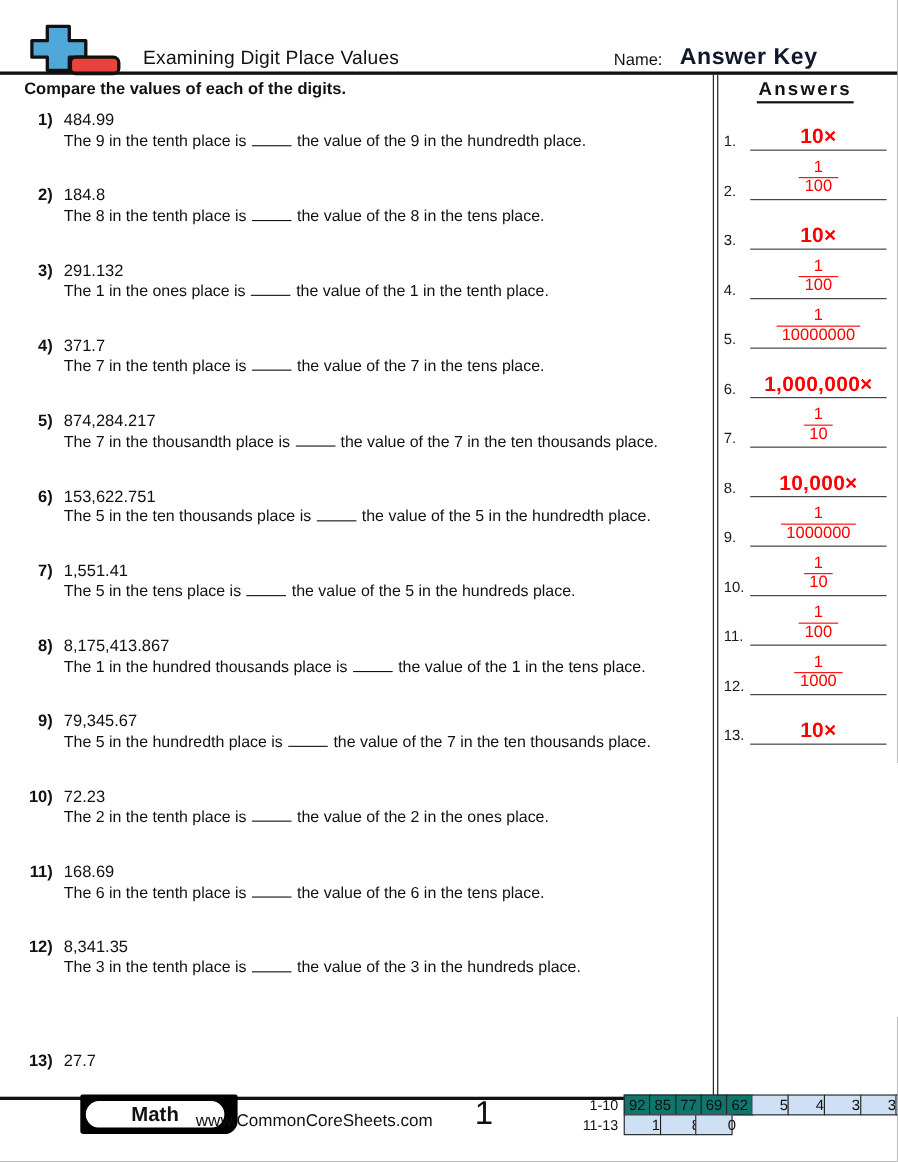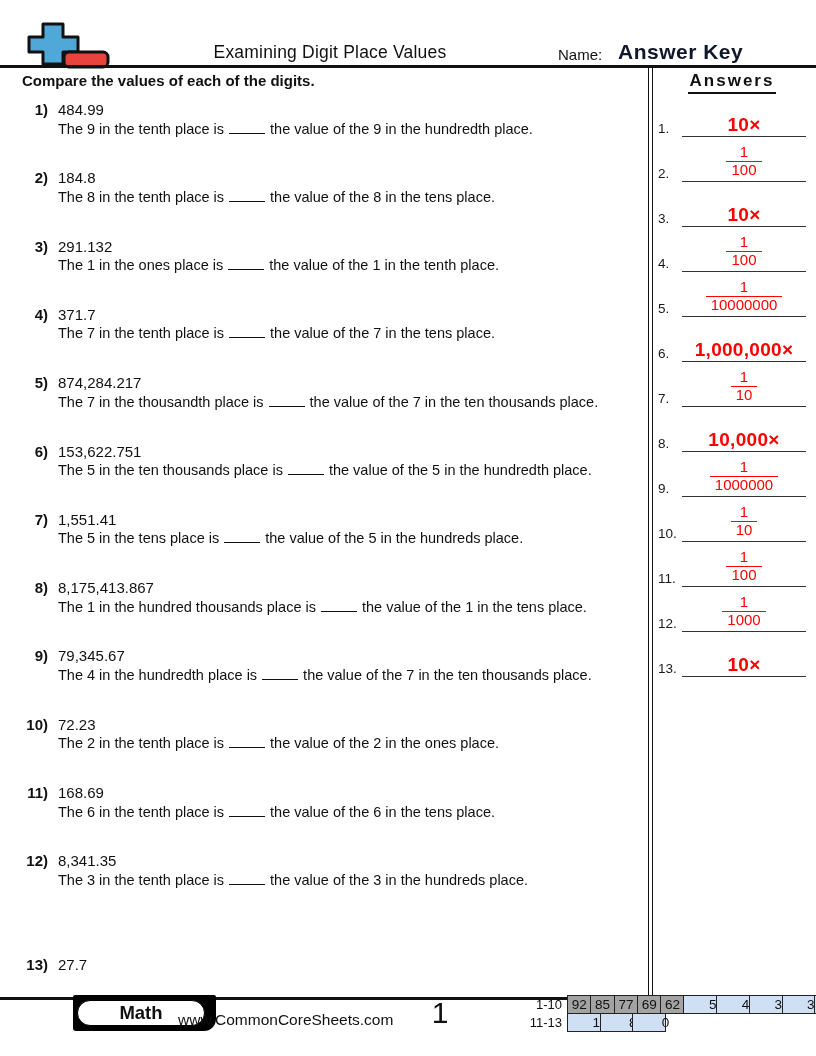--- a/index.html
+++ b/index.html
@@ -1,21 +1,21 @@
 <!DOCTYPE html>
 <html><head>
 <meta charset="utf-8">
 <style>
   html,body{margin:0;padding:0;background:#888;}
   .page{position:relative;width:816px;height:1056px;background:#ffffff;overflow:hidden;
         font-family:"Liberation Sans",sans-serif;color:#111;}
 
   
   .logo{position:absolute;left:24px;top:14px;}
-  .page-title{position:absolute;left:130px;top:42px;width:400px;text-align:center;
+  .page-title{position:absolute;left:130px;top:42px;width:400px;text-align:left;
               font-size:17.5px;letter-spacing:.2px;}
   .name-label{position:absolute;left:558px;top:46px;font-size:15px;}
   .name-value{position:absolute;left:618px;top:40px;font-size:21px;font-weight:bold;
               color:#0f172a;letter-spacing:.5px;}
   .header-rule{position:absolute;left:0;top:65px;width:816px;height:3px;background:#111;}
 
   .instruction{position:absolute;left:22px;top:72px;font-size:15px;font-weight:bold;}
 
   
   .divider{position:absolute;left:648px;top:68px;height:929px;width:5px;box-sizing:border-box;
@@ -51,21 +51,21 @@
                  border:1.5px solid #000;border-radius:14px;box-sizing:border-box;
                  display:flex;align-items:center;justify-content:center;}
   .subject-inner span{font-size:18.5px;font-weight:bold;}
   .website{position:absolute;left:178px;top:1011px;font-size:15.5px;}
   .page-number{position:absolute;left:418px;top:996px;width:44px;text-align:center;font-size:30px;}
 
   .score-table{position:absolute;left:518px;top:995px;}
   .score-row{display:flex;height:19px;}
   .score-row + .score-row{margin-top:-1.3px;}
   .score-label{width:44px;text-align:right;padding-right:5px;font-size:13px;line-height:19px;flex:none;}
-  .score-cell{box-sizing:border-box;width:24.6px;border:1.3px solid #222;background:#a3a3a3;
+  .score-cell{box-sizing:border-box;width:24.6px;border:1.3px solid #222;background:#0f766e;
               display:flex;align-items:center;justify-content:center;font-size:13.5px;flex:none;}
   .score-cell + .score-cell{margin-left:-1.3px;}
   .score-cell.blue{background:#cfe0f4;padding-left:32px;}
 </style>
 </head>
 <body>
 
 <div class="page">
 
   <svg class="logo" width="90" height="58" viewBox="0 0 90 58">
@@ -145,21 +145,21 @@
       <div class="p-body">
         <div class="p-value">8,175,413.867</div>
         <div class="p-question"><span>The 1 in the hundred thousands place is</span><span class="blank"></span><span>the value of the 1 in the tens place.</span></div>
       </div>
     </div>
 
     <div class="problem" style="top: 646.4px;">
       <div class="p-num">9)</div>
       <div class="p-body">
         <div class="p-value">79,345.67</div>
-        <div class="p-question"><span>The 4 in the hundredth place is</span><span class="blank"></span><span>the value of the 7 in the ten thousands place.</span></div>
+        <div class="p-question"><span>The 5 in the hundredth place is</span><span class="blank"></span><span>the value of the 7 in the ten thousands place.</span></div>
       </div>
     </div>
 
     <div class="problem" style="top: 714.7px;">
       <div class="p-num">10)</div>
       <div class="p-body">
         <div class="p-value">72.23</div>
         <div class="p-question"><span>The 2 in the tenth place is</span><span class="blank"></span><span>the value of the 2 in the ones place.</span></div>
       </div>
     </div>

